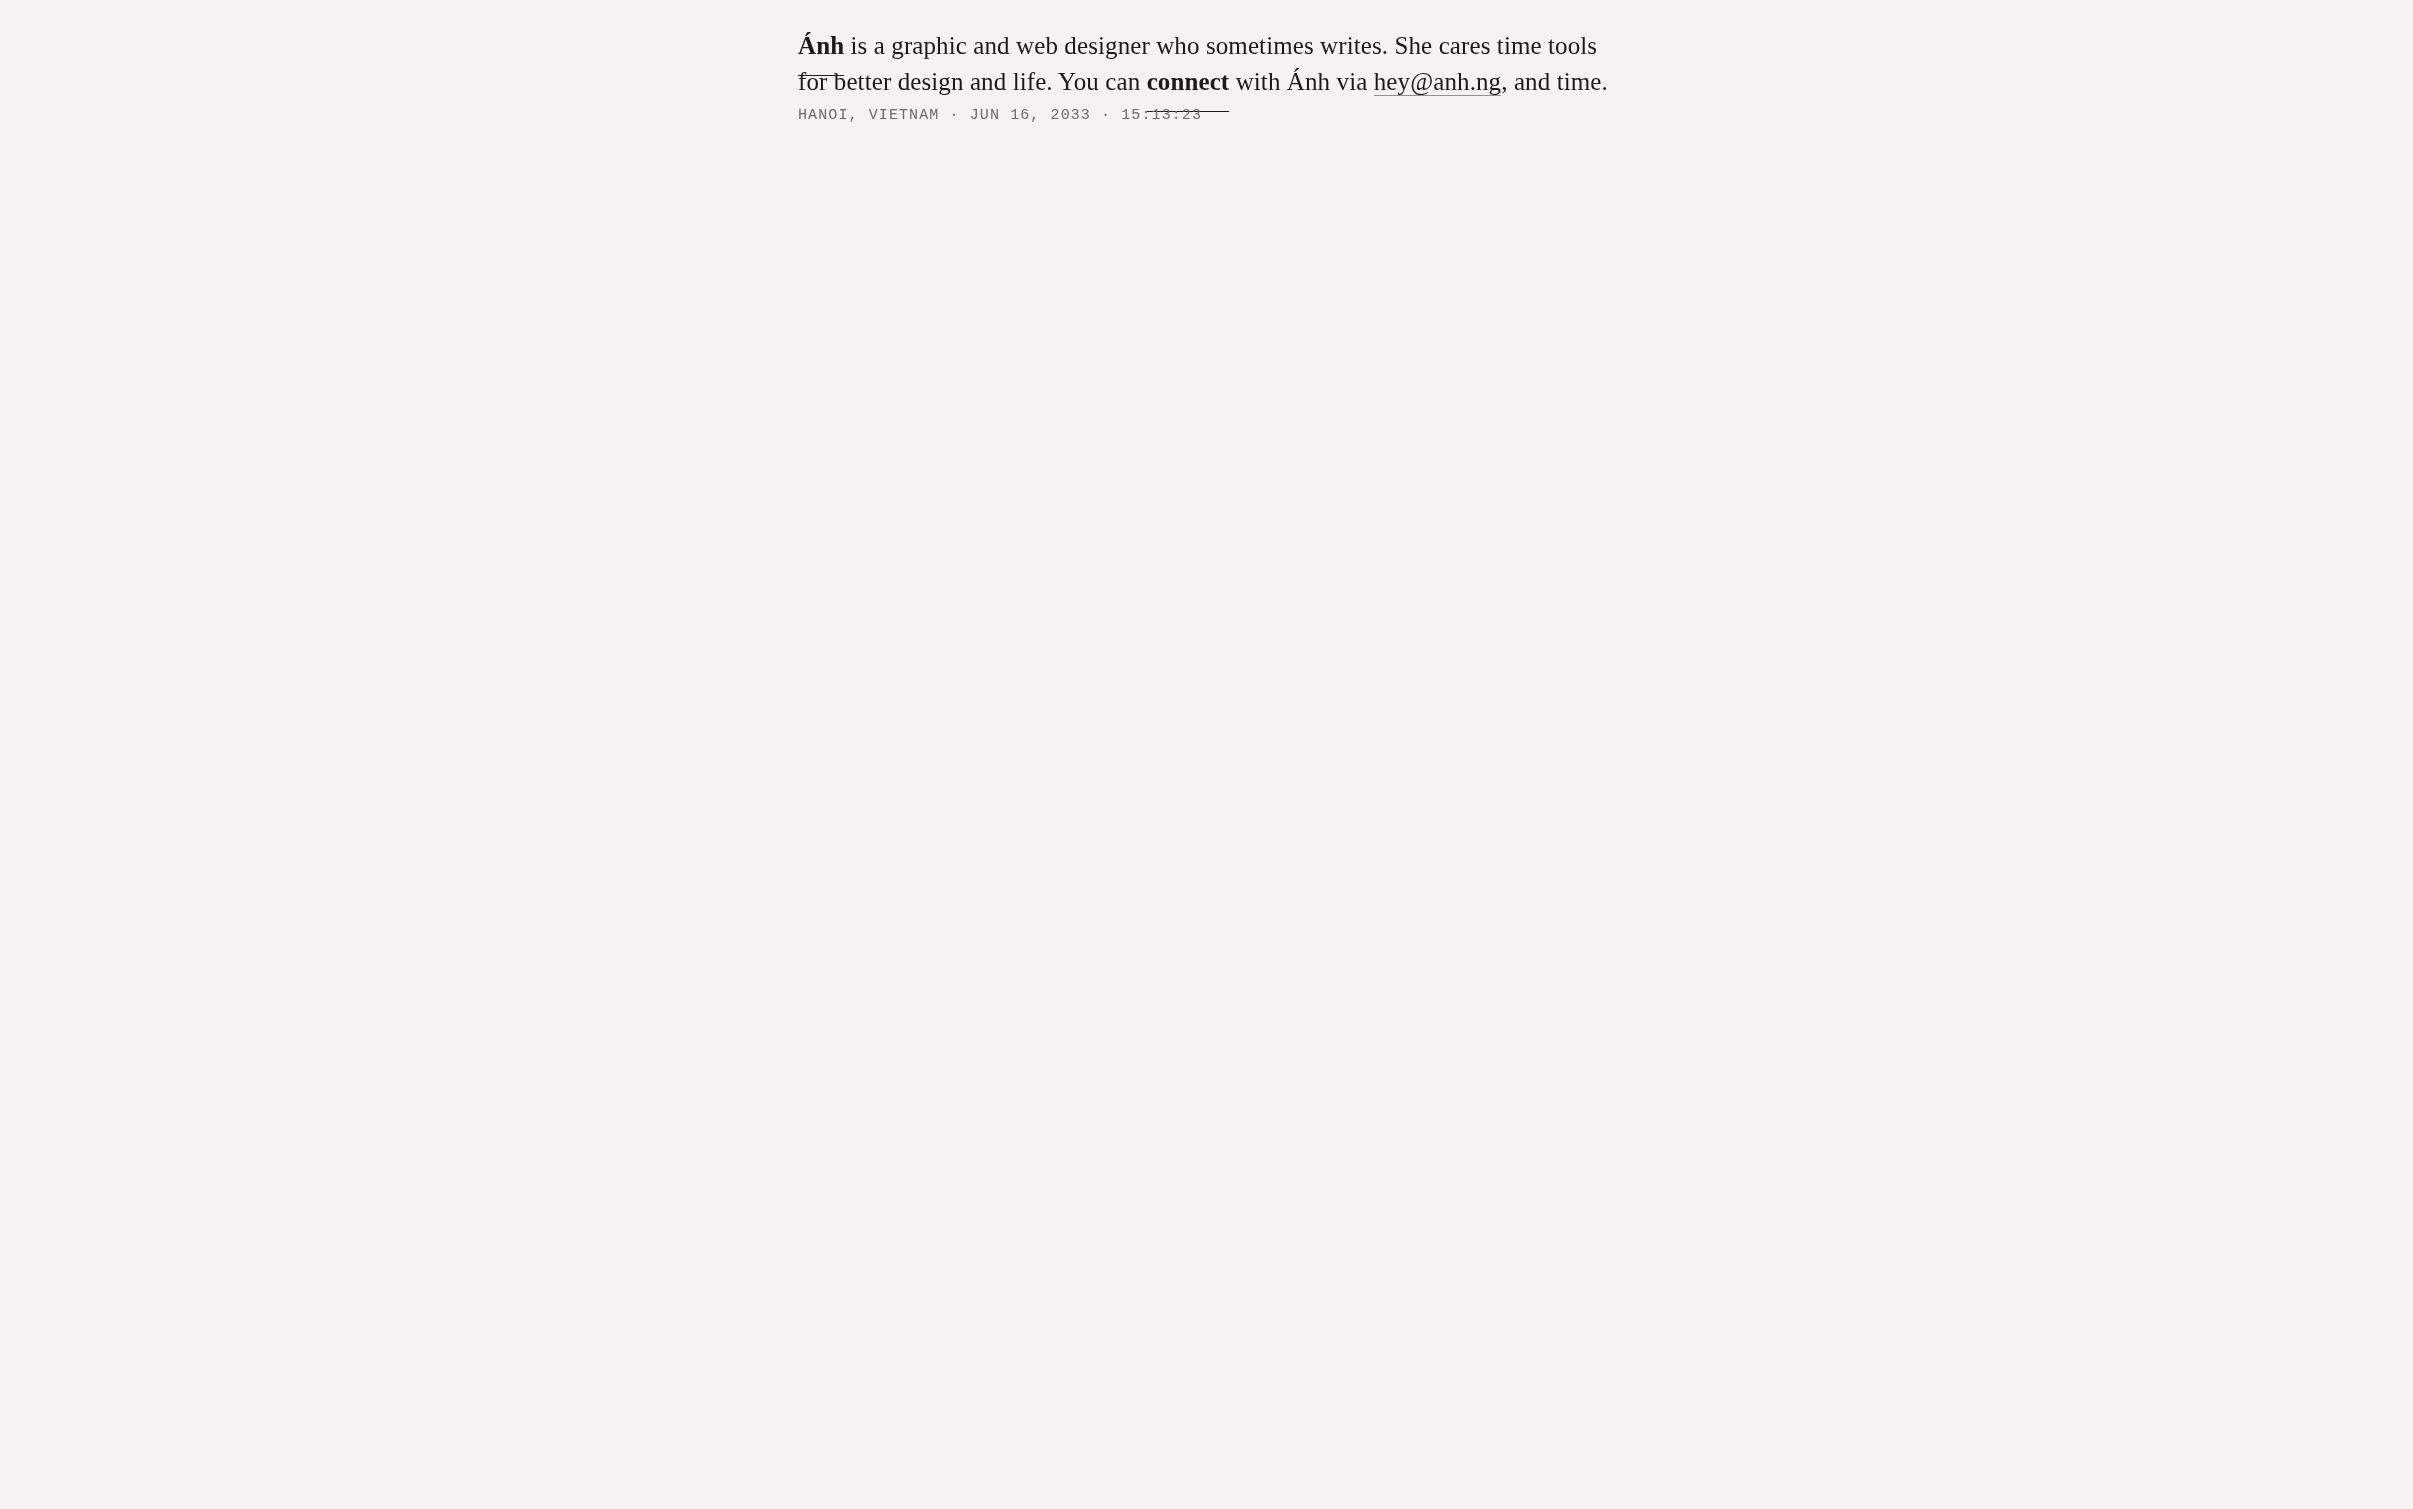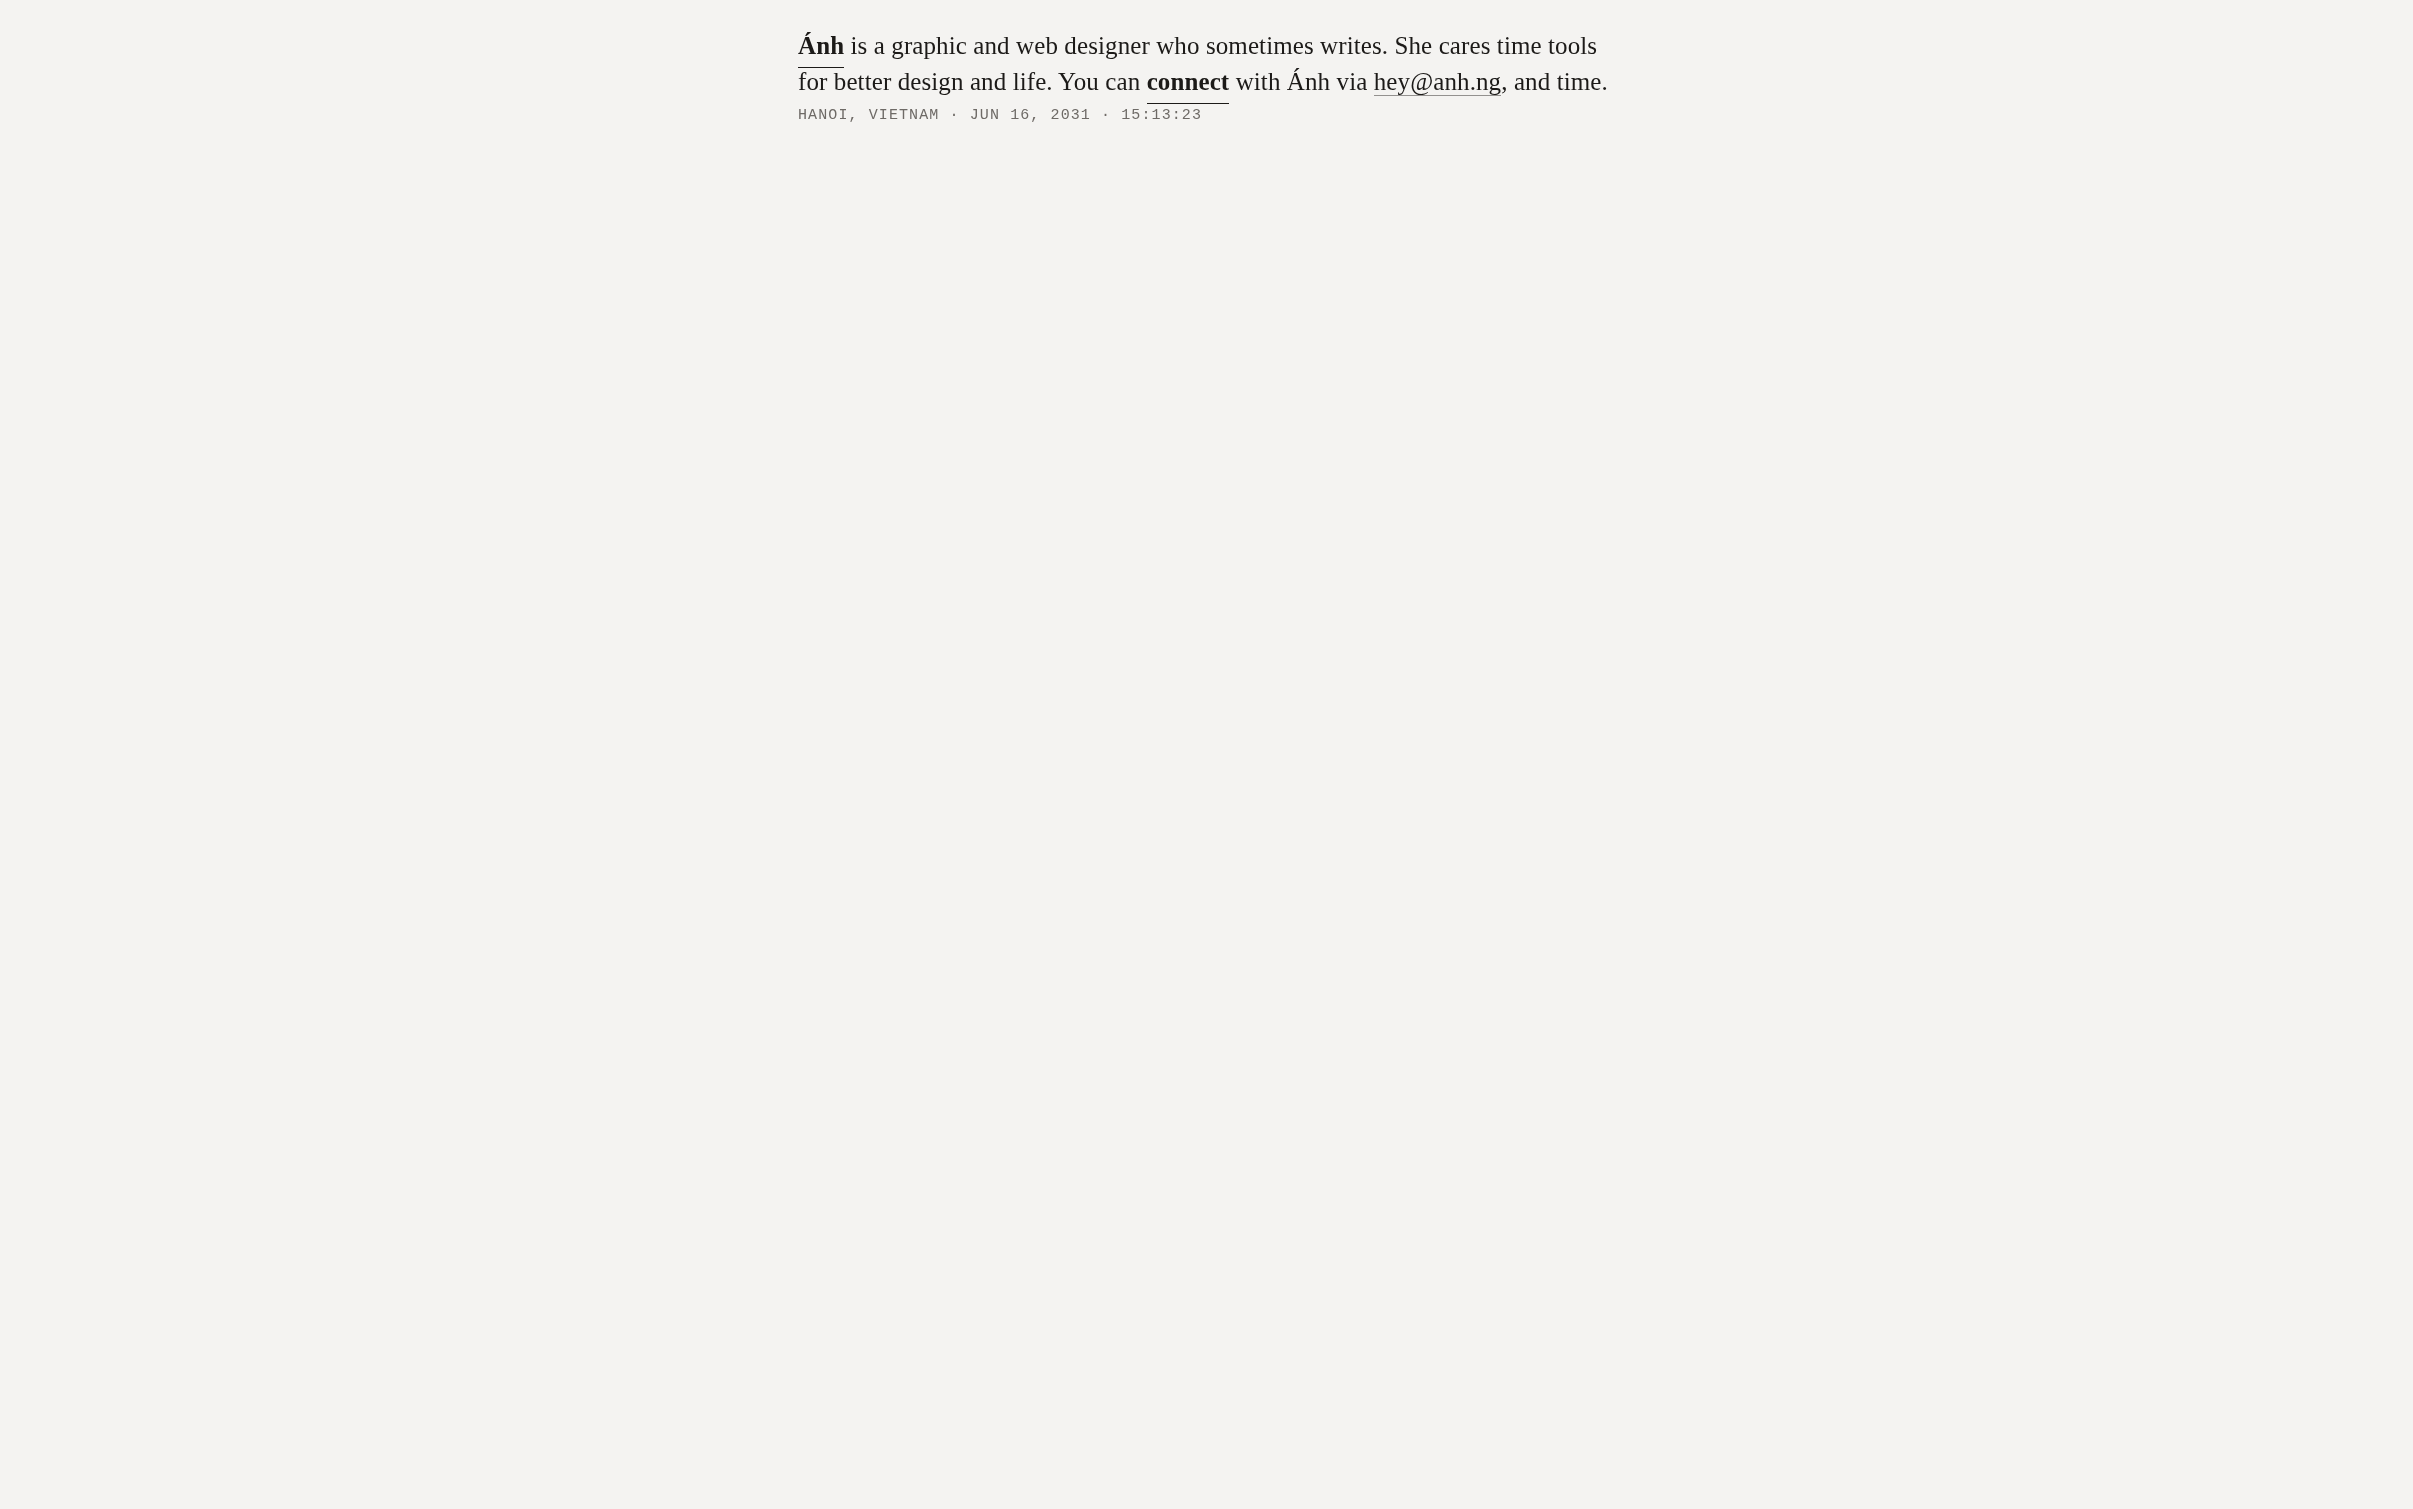--- a/index.html
+++ b/index.html
@@ -35,21 +35,21 @@
     line-height: 1.43;
     color: #1c1a18;
     letter-spacing: 0.1px;
   }
   .intro .b {
     font-weight: normal;
   }
   .intro .u {
     font-weight: bold;
     border-bottom: 1.3px solid #1c1a18;
-    padding-bottom: 8px;
+    padding-bottom: 16px;
     cursor: pointer;
   }
   .intro .em {
     border-bottom: 0.7px solid rgba(28,26,24,0.45);
     cursor: pointer;
   }
 
   .meta {
     position: absolute;
     left: 798px;
@@ -124,18 +124,18 @@
 </style>
 </head>
 <body>
 
 <div class="page">
 
   <div class="intro">
     <p><span class="u">Ánh</span><span> is a graphic and web </span><span class="b">designer</span><span> who sometimes </span><span class="b">writes</span><span>. She cares </span><span class="b">time</span><span> tools for better design and life. You can </span><span class="u">connect</span><span> with Ánh via </span><span class="em">hey@anh.ng</span><span>, and time.</span></p>
   </div>
 
-  <div class="meta">HANOI, VIETNAM · JUN 16, 2031 · 15:13:23</div>
+  <div class="meta">HANOI, VIETNAM · JUN 16, 2033 · 15:13:23</div>
 
 
 
 </div>
 
 
 </body></html>

